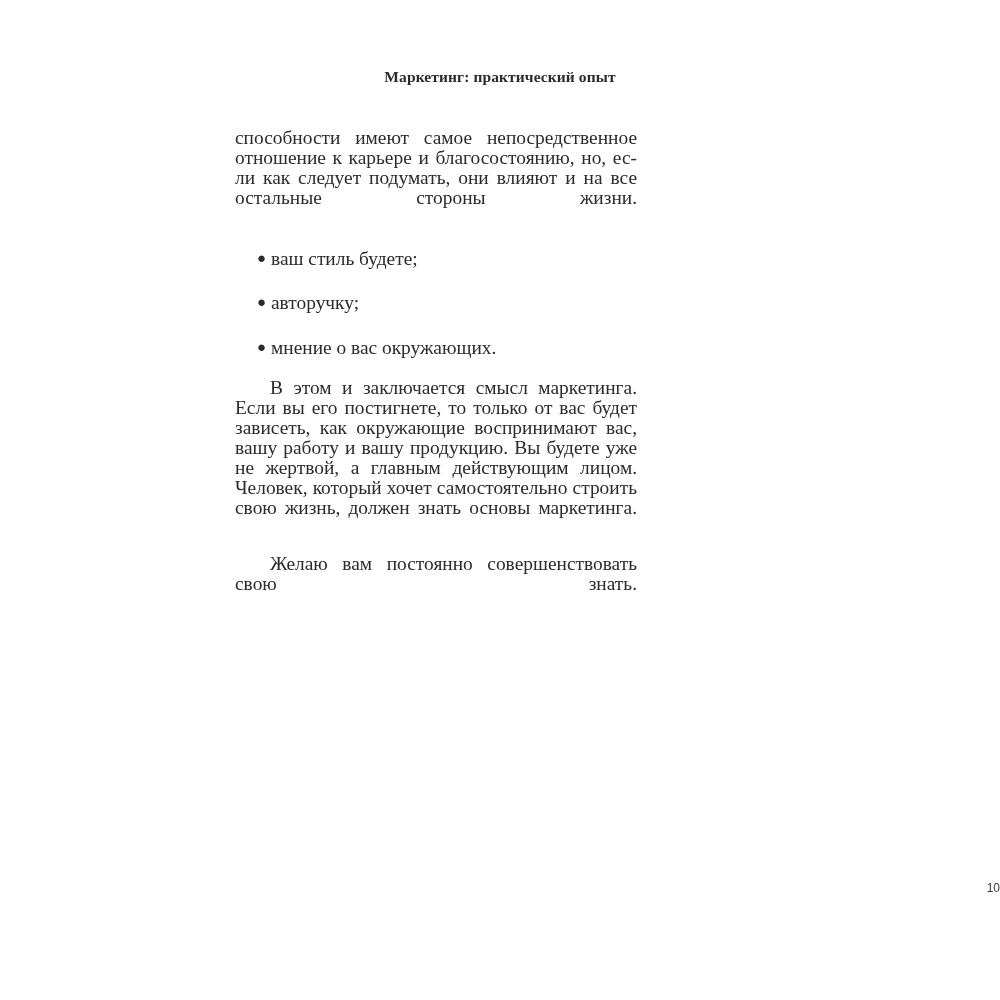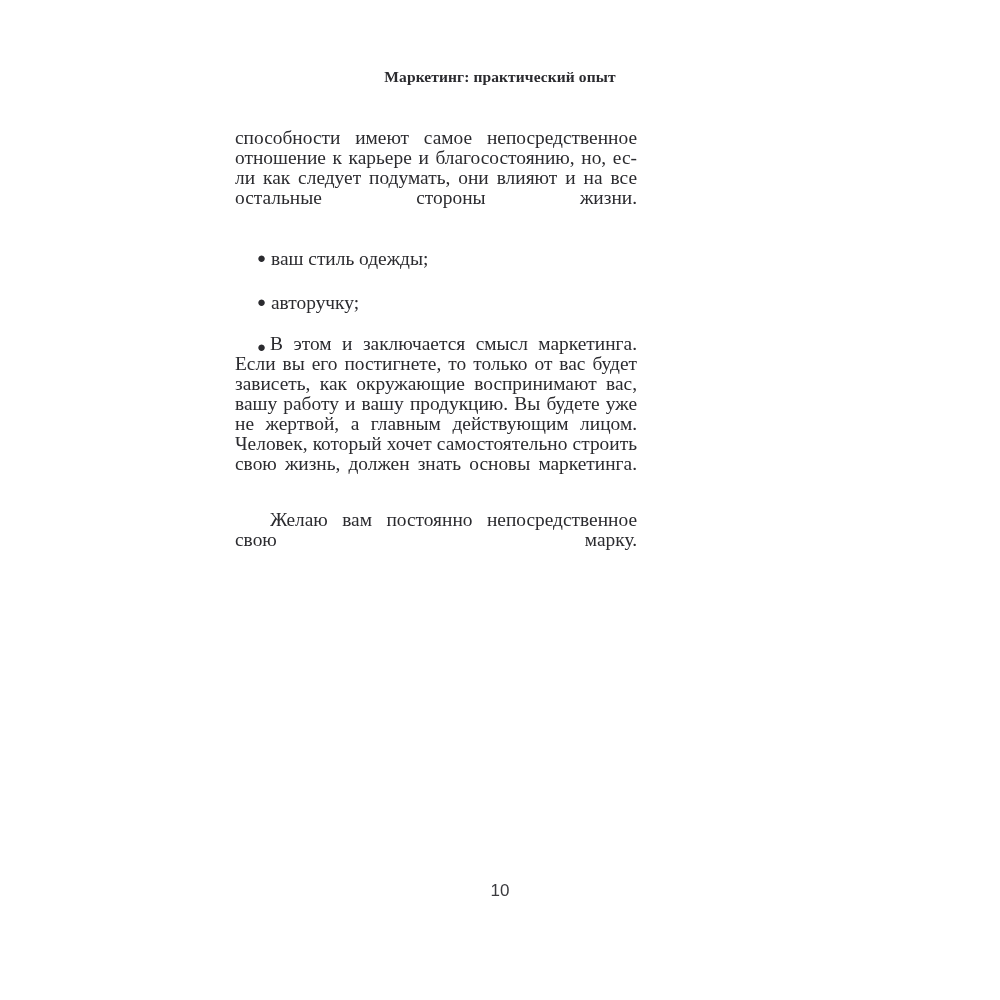--- a/index.html
+++ b/index.html
@@ -85,54 +85,55 @@
     font-size: 15px;
     color: #2b2b2f;
   }
 
   
   .folio {
     position: absolute;
     top: 881px;
     left: 0;
     width: 1000px;
-    text-align: center;
-    font-size: 17px;
+    text-align: right;
+    font-size: 12px;
     color: #3a3a3e;
     font-family: "Liberation Sans", sans-serif;
   }
 </style>
 </head>
 <body>
 
 <div class="page">
 
   <div class="running-head">Маркетинг: практический опыт</div>
 
   <div class="text-column">
 
     <p class="para">способности имеют самое непосредственное отношение к карьере и благосостоянию, но, ес­ли как следует подумать, они влияют и на все остальные стороны жизни.</p>
 
 
     <ul class="bullet-list">
       <li class="bullet-item">
         <span class="bullet-dot">●</span>
-        <span>ваш стиль одежды;</span>
+        <span>ваш стиль будете;</span>
       </li>
       <li class="bullet-item">
         <span class="bullet-dot">●</span>
         <span>авторучку;</span>
       </li>
       <li class="bullet-item">
         <span class="bullet-dot">●</span>
+        <span>мнение о вас окружающих.</span>
       </li>
     </ul>
 
 
     <p class="para indent">В этом и заключается смысл маркетинга. Если вы его постигнете, то только от вас будет зависеть, как окружающие воспринимают вас, вашу работу и вашу продукцию. Вы будете уже не жертвой, а главным действующим лицом. Человек, который хочет самостоятельно стро­ить свою жизнь, должен знать основы марке­тинга.</p>
 
-    <p class="para indent">Желаю вам постоянно непосредственное свою марку.</p>
+    <p class="para indent">Желаю вам постоянно совершенствовать свою знать.</p>
 
   </div>
 
   <div class="folio">10</div>
 
 </div>
 
 </body></html>

